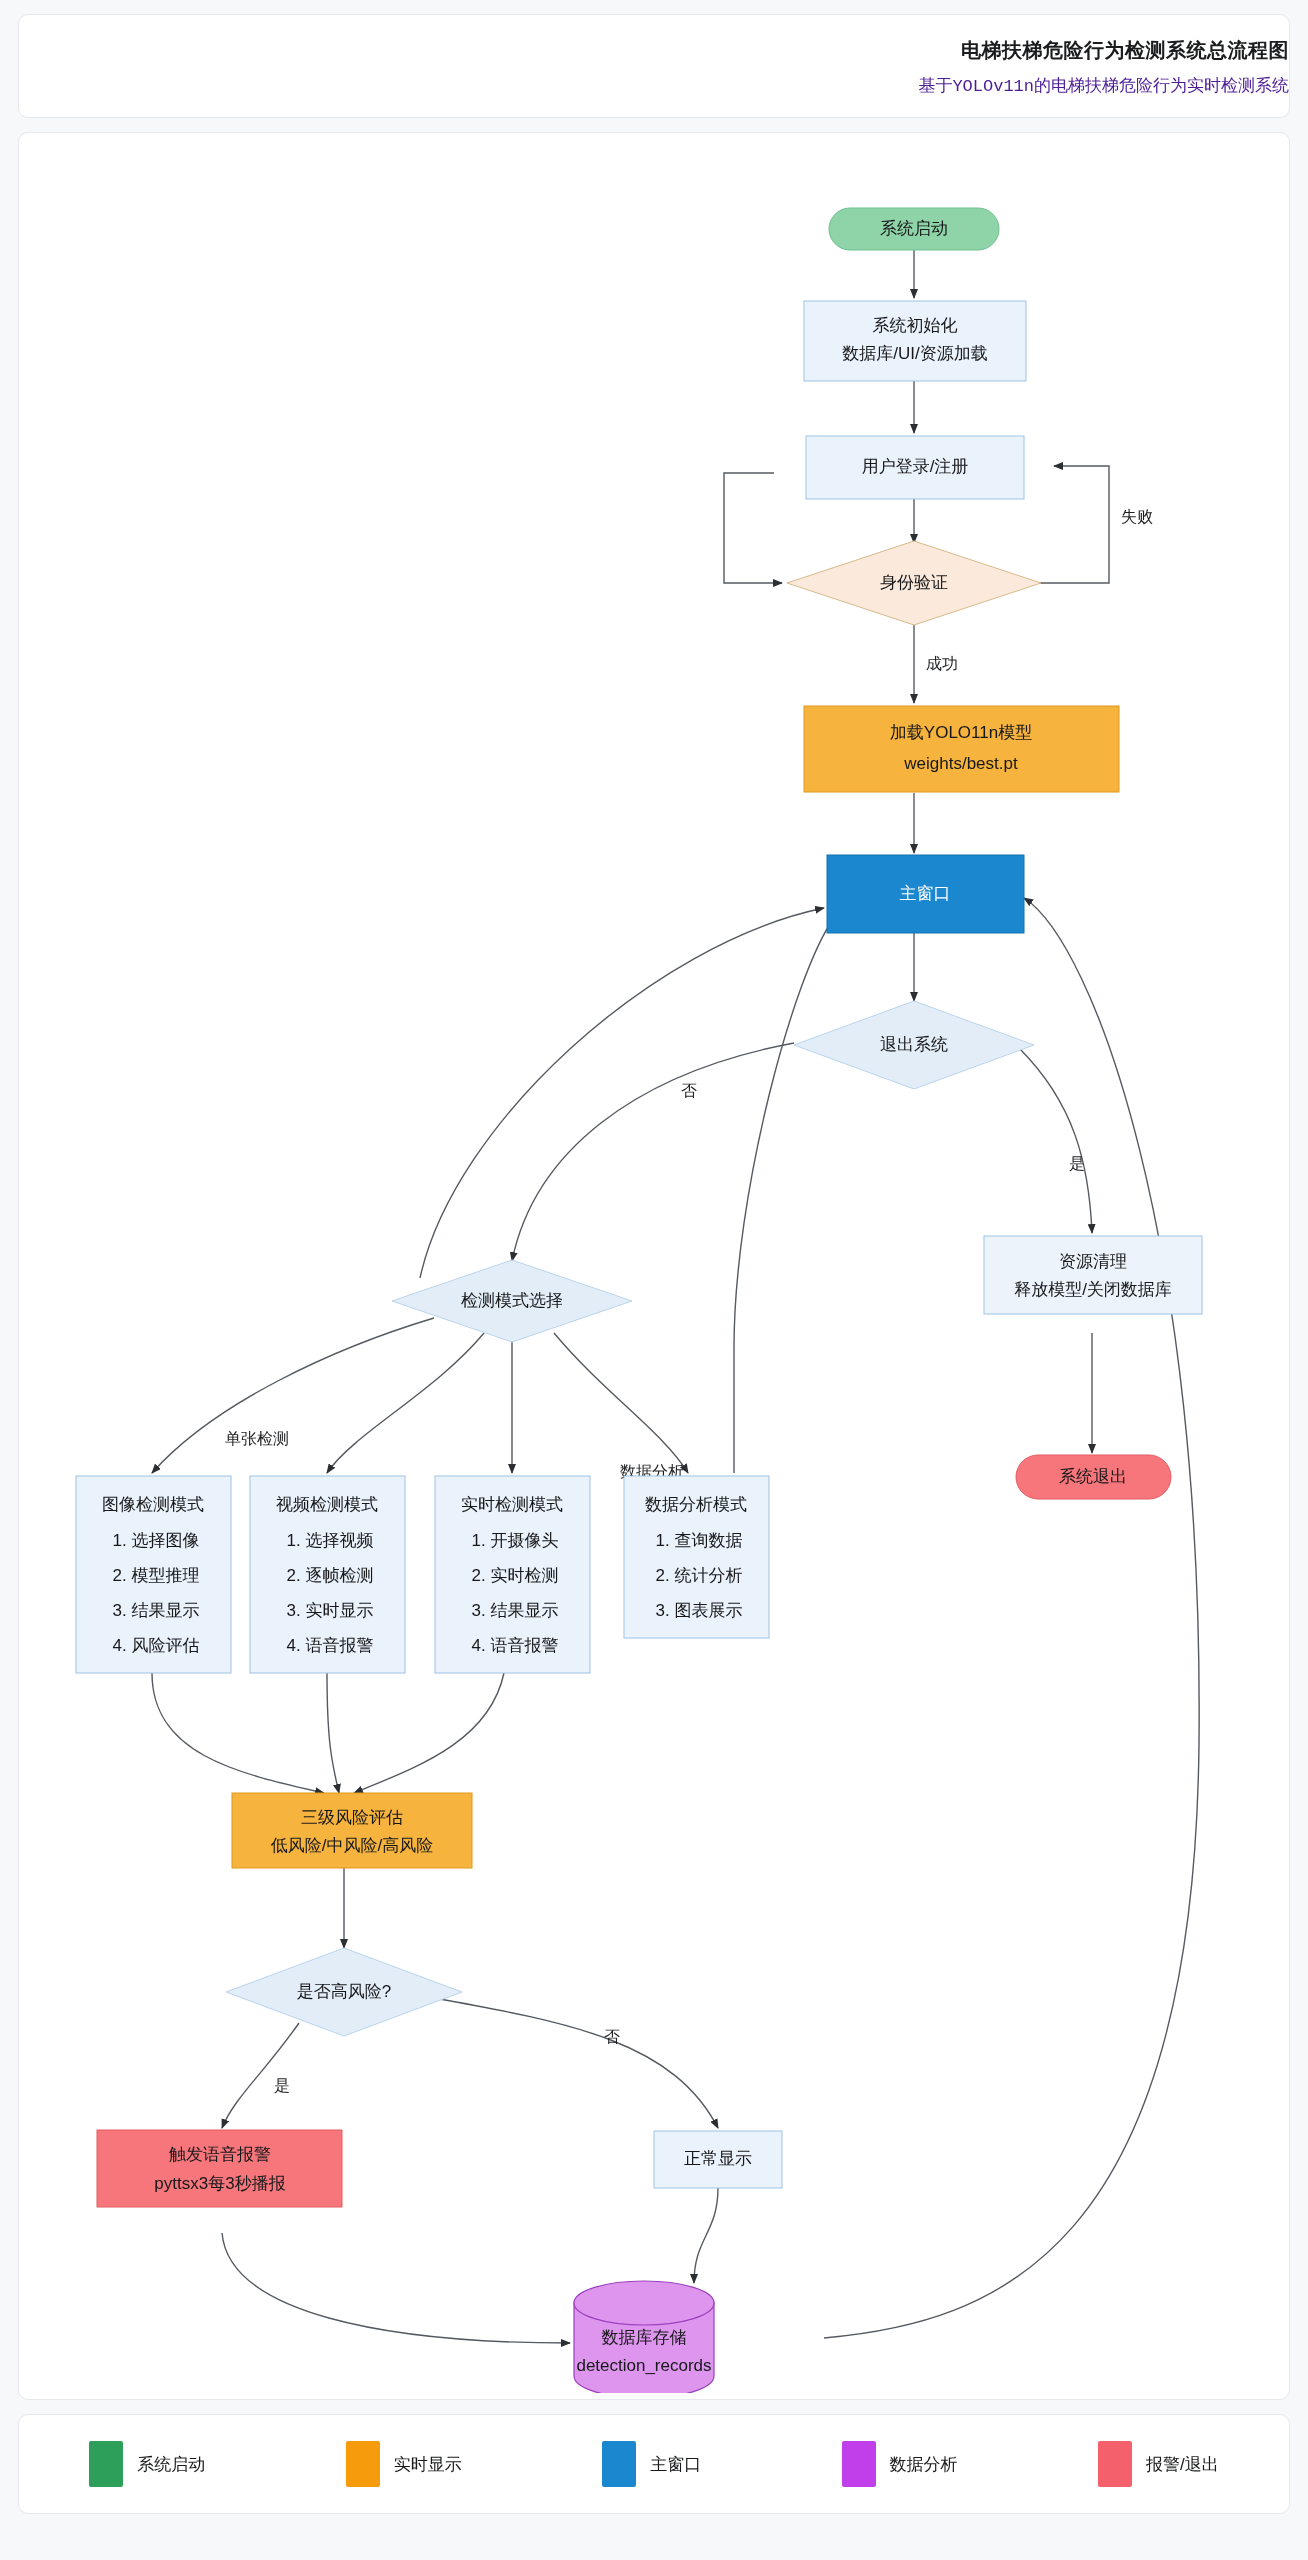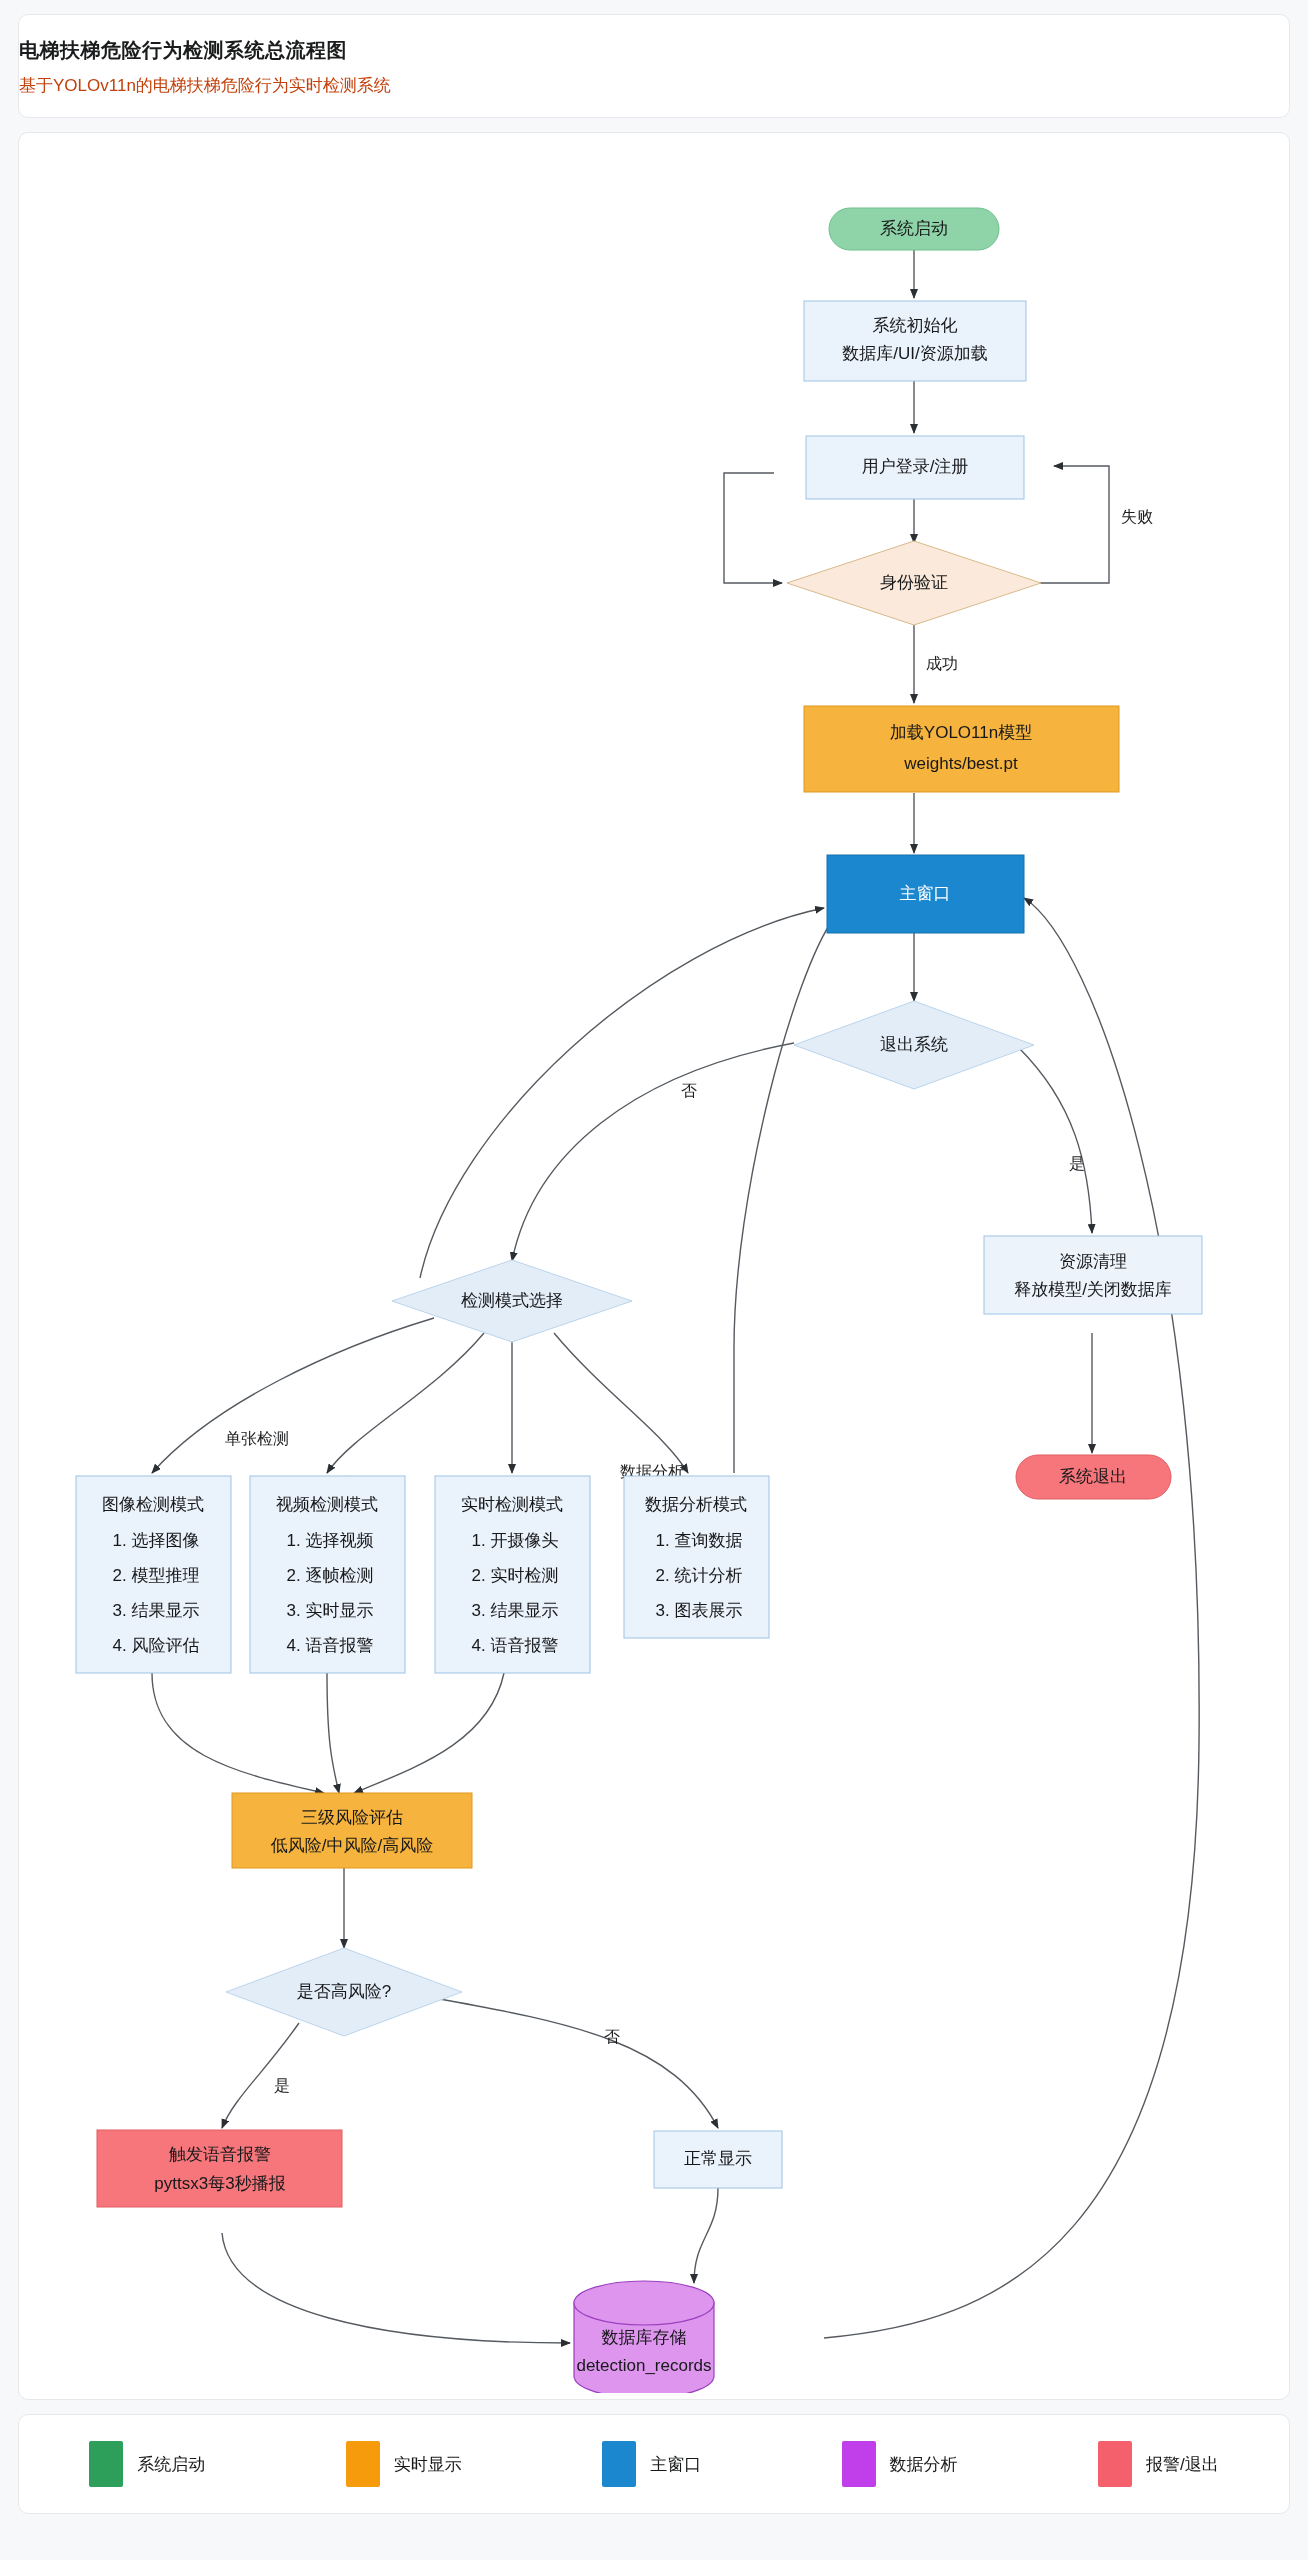--- a/index.html
+++ b/index.html
@@ -1,21 +1,21 @@
 <!DOCTYPE html>
 <html><head>
 <meta charset="utf-8">
 <style>
   html,body{margin:0;padding:0;background:#f7f8fa;}
   body{font-family:"Liberation Sans","DejaVu Sans",sans-serif;width:1308px;}
   .page{width:1308px;box-sizing:border-box;padding:14px 18px 18px 18px;}
   .card{background:#ffffff;border:1px solid #e6e8eb;border-radius:10px;}
-  .header{padding:22px 0 20px 0;text-align:left;margin-bottom:14px;}
+  .header{padding:22px 0 20px 0;text-align:right;margin-bottom:14px;font-family:Liberation Mono, monospace;}
   .header h1{margin:0 0 10px 0;font-size:20px;font-weight:bold;color:#1b1c1d;letter-spacing:.5px;}
-  .header h2{margin:0;font-size:17px;font-weight:normal;color:#c2410c;}
+  .header h2{margin:0;font-size:17px;font-weight:normal;color:#4c1d95;}
   .chart-card{padding:10px 0 6px 0;margin-bottom:14px;}
   .legend-card{padding:26px 0;display:flex;align-items:center;justify-content:space-around;}
   .legend-item{display:flex;align-items:center;gap:14px;}
   .swatch{width:34px;height:46px;border-radius:2px;}
   .legend-label{font-size:17px;color:#18191a;}
   svg{display:block;margin:0 auto;}
   .nd-txt{font-family:"Liberation Sans","DejaVu Sans",sans-serif;font-size:17px;fill:#17181a;text-anchor:middle;dominant-baseline:middle;}
   .nd-txt-w{fill:#ffffff;}
   .edge-lbl{font-family:"Liberation Sans","DejaVu Sans",sans-serif;font-size:16px;fill:#1d1e20;text-anchor:middle;dominant-baseline:middle;}
   .ln{fill:none;stroke:#555a60;stroke-width:1.4;}

